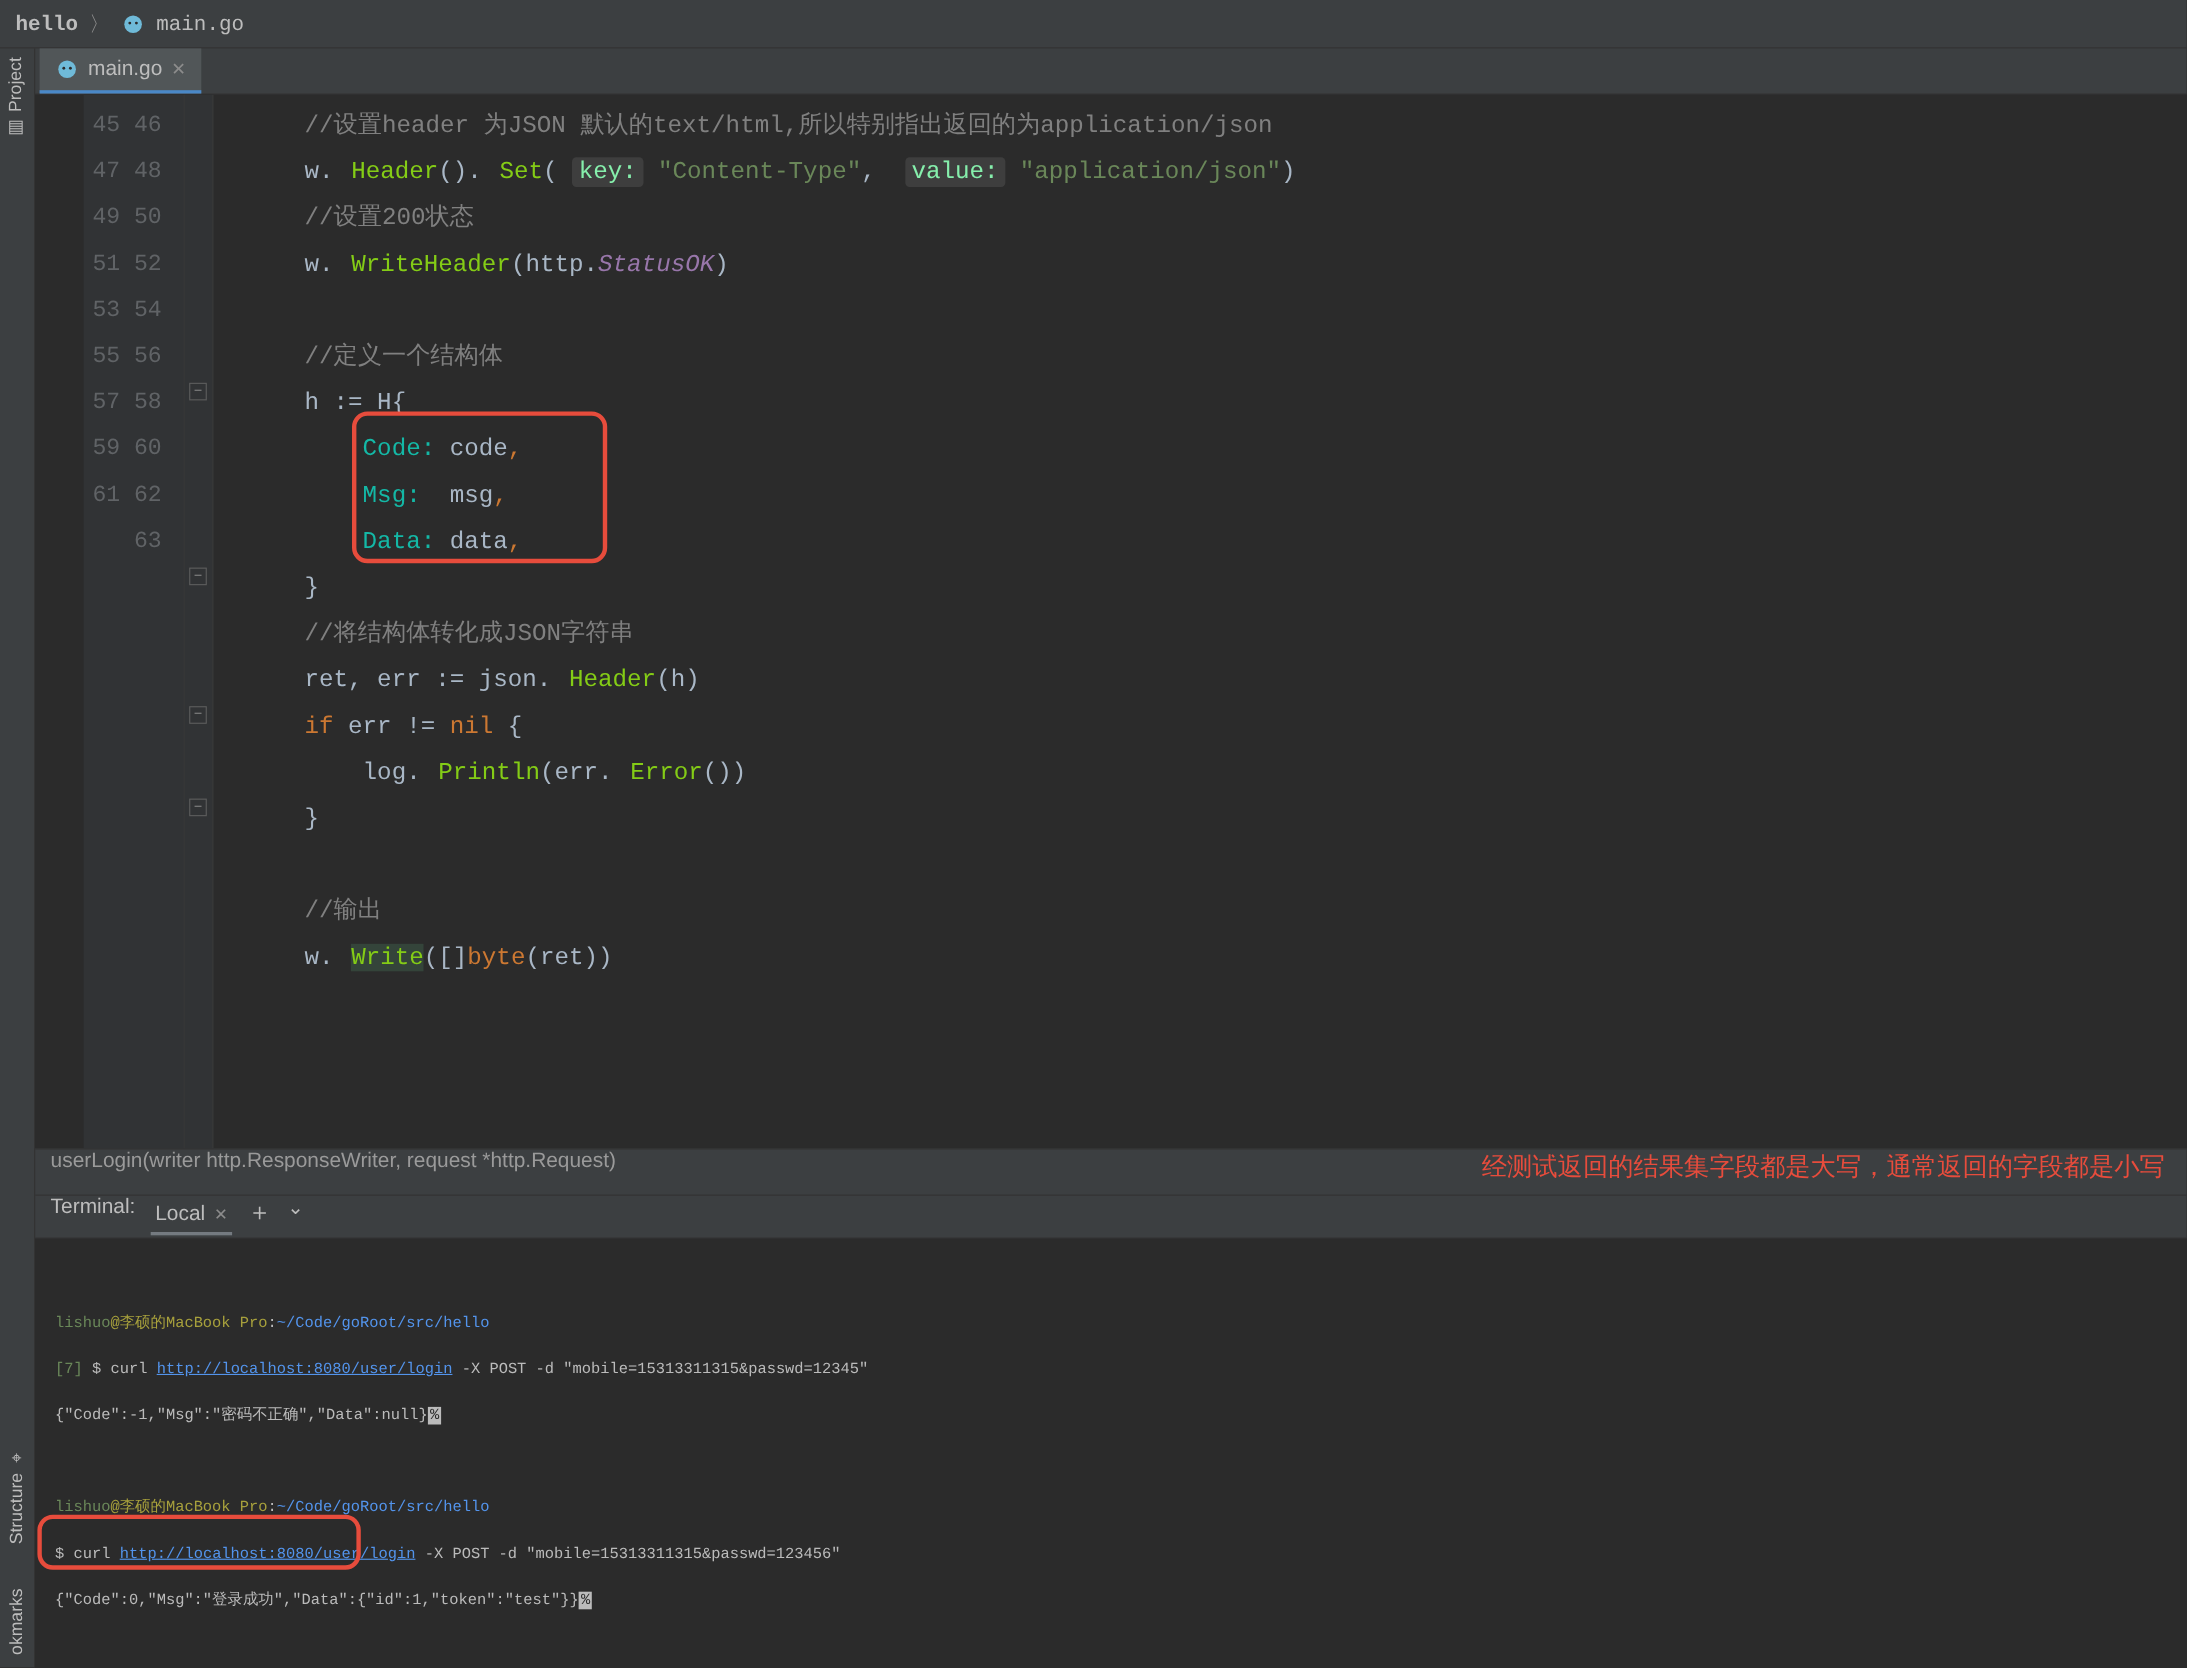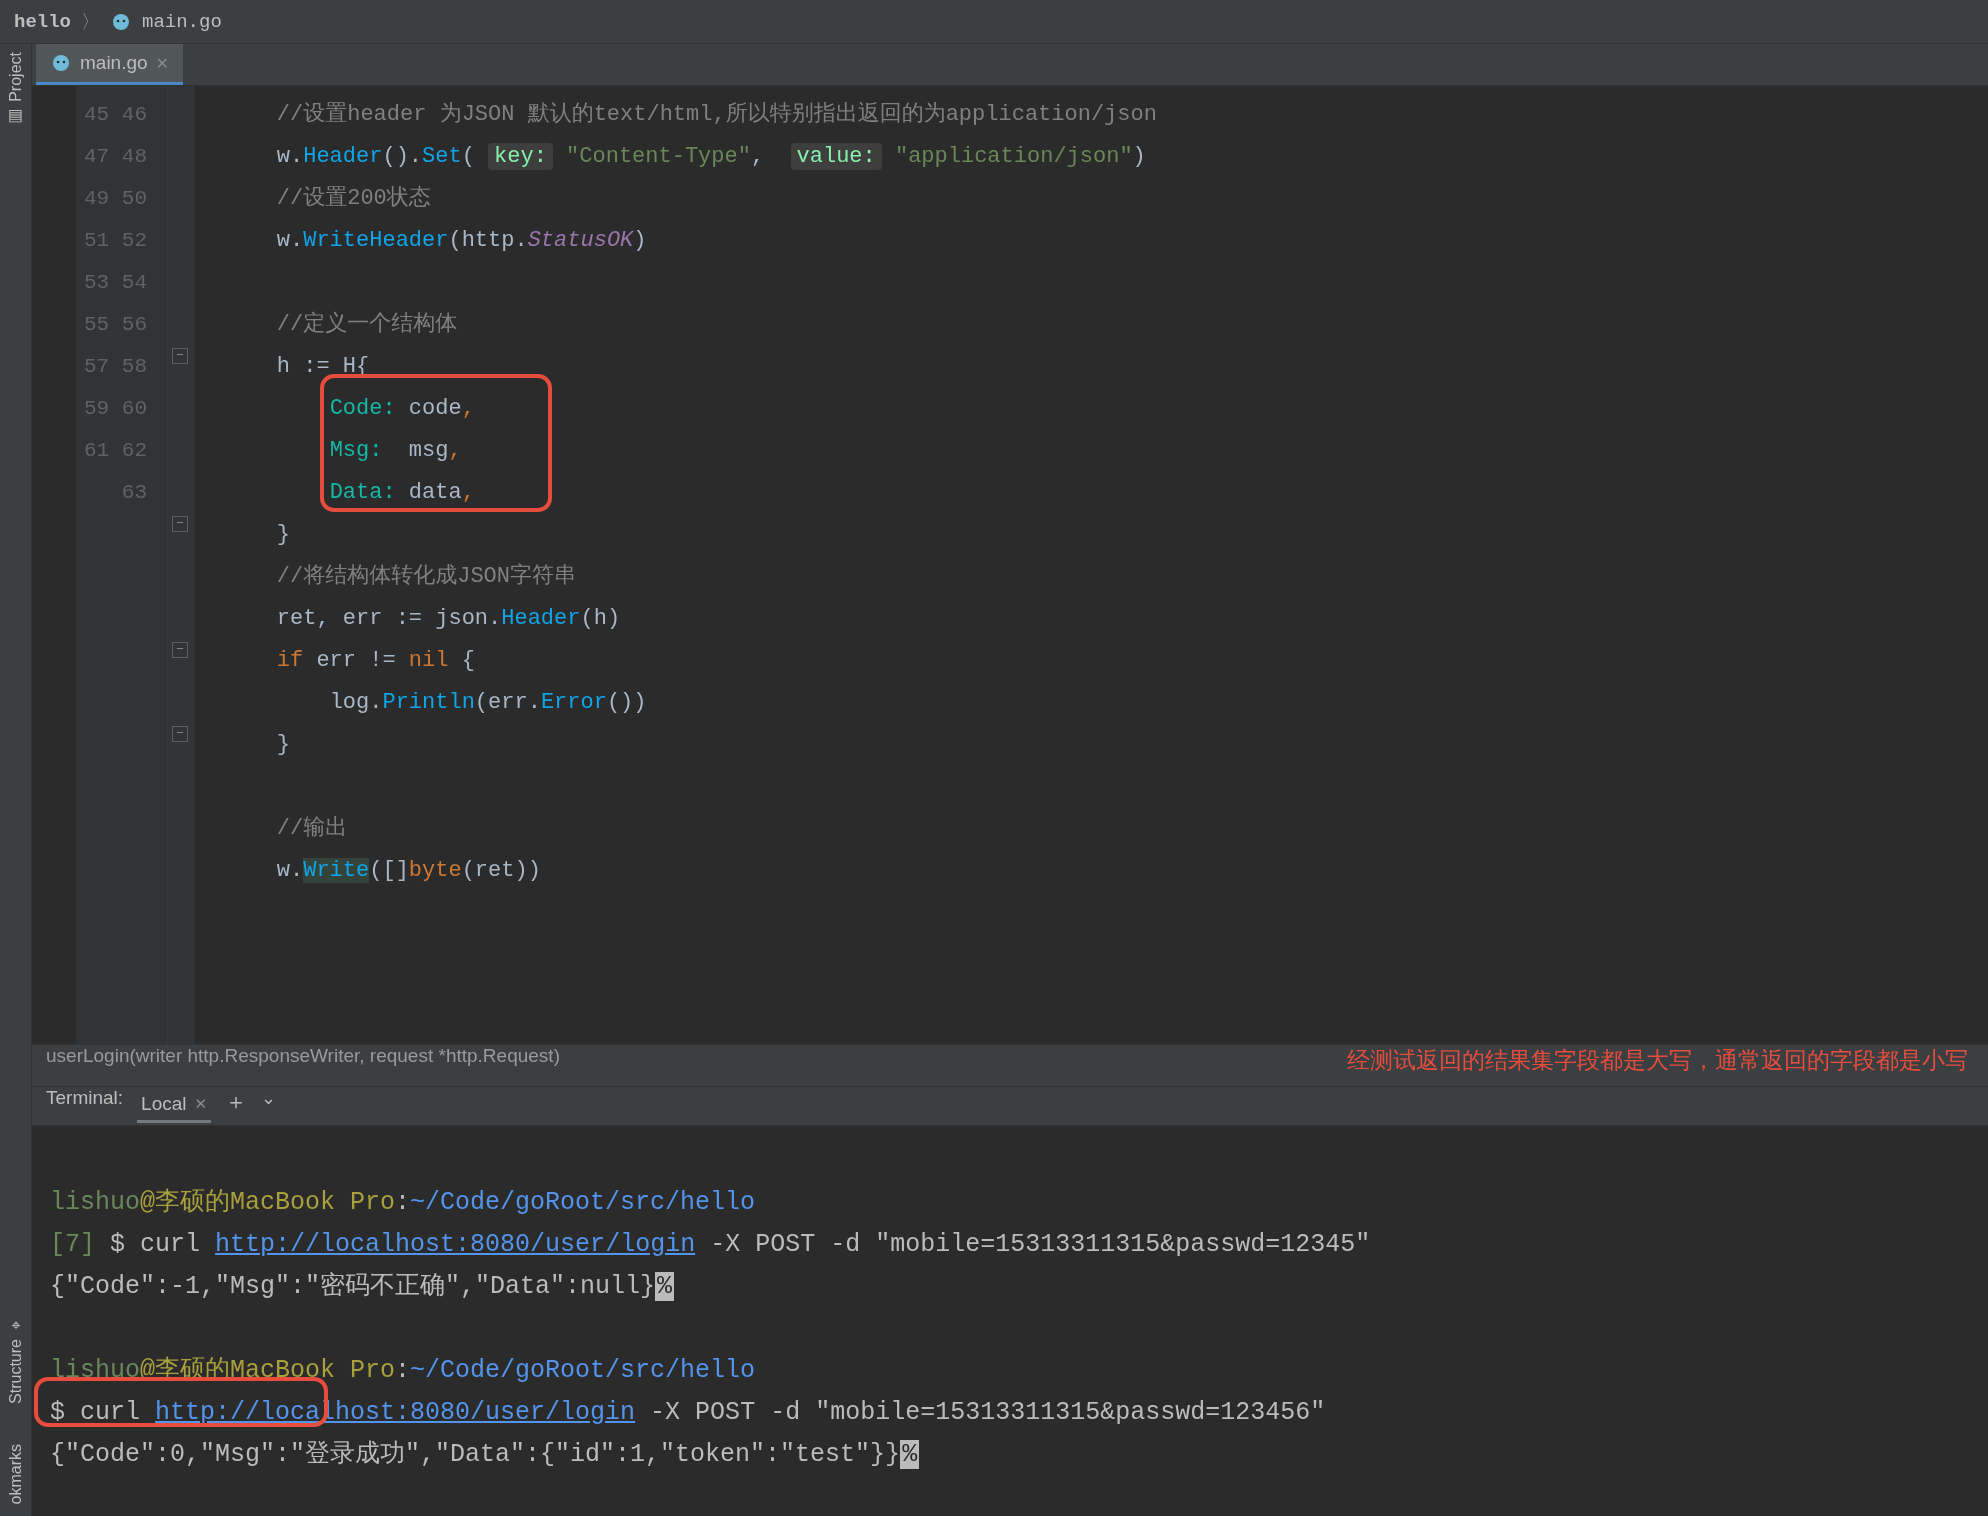--- a/index.html
+++ b/index.html
@@ -140,21 +140,21 @@
     flex: 1;
     padding: 8px 0 8px 30px;
     font-size: 22px;
     line-height: 42px;
     white-space: pre;
     position: relative;
     color:#a9b7c6;
   }
   .c-comment { color: #808080; }
   .c-keyword { color: #cc7832; }
-  .c-func   { color: #0ea5e9; }
+  .c-func   { color: #84cc16; margin-left: 16px; }
   .c-string { color: #6a8759; }
   .c-type   { color: #9876aa; font-style: italic; margin-top: 26px; }
   .c-hint   { color: #86efac; background:#3e3e3e; border-radius:4px; padding:1px 6px;}
   .c-prop  { color:#14b8a6;}
   .highlight-box {
     position: absolute;
     border: 4px solid #e74c3c;
     border-radius: 14px;
     pointer-events:none;
   }
@@ -195,21 +195,21 @@
     color:#BDBDBD;
     border-bottom:3px solid #747a80;
     padding:6px 4px 5px;
     display:flex;align-items:center;gap:8px;
   }
   .term-tab .close{color:#8c8c8c;font-size:15px;}
   .term-body{
     flex:0 0 auto;
     background:#2b2b2b;
     padding:14px 18px 0 18px;
-    font-size:25px;
+    font-size:14px;
     line-height:42px;
     white-space:pre;
     height: 390px;
     position:relative;
     color:#BBBBBB;
   }
   .ps-user{color:#6a8759;}
   .ps-host{color:#a7a03c;}
   .ps-path{color:#5394ec;}
   .ps-colon{color:#BBBBBB;}

